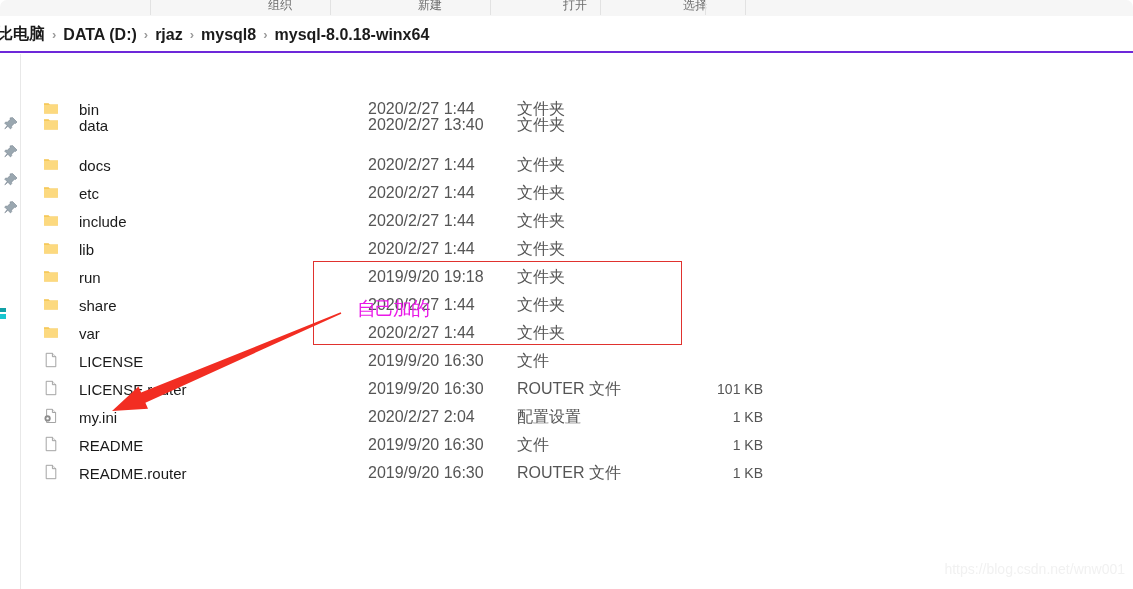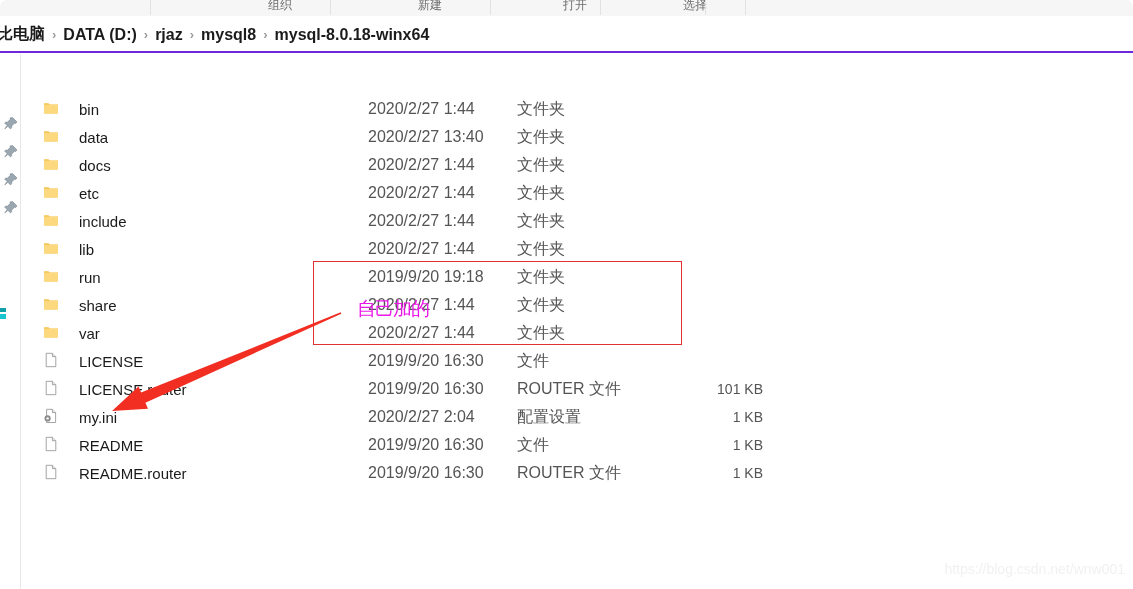--- a/index.html
+++ b/index.html
@@ -283,21 +283,21 @@
           <span><svg class="ficon" viewBox="0 0 16 16" width="16" height="16">
               <path d="M1 3.2h4.6l1.2 1.3H15v8.4a.6.6 0 0 1-.6.6H1.6a.6.6 0 0 1-.6-.6z" fill="#f5c44e"></path>
               <path d="M1 4.8h13.4a.6.6 0 0 1 .6.6v7.5a.6.6 0 0 1-.6.6H1.6a.6.6 0 0 1-.6-.6z" fill="#fcd97f"></path>
             </svg></span>
           <span class="label">bin</span>
         </div>
         <div class="cell-date">2020/2/27 1:44</div>
         <div class="cell-type">文件夹</div>
         <div class="cell-size"></div>
       </div>
-      <div class="row" style="top: 28px;">
+      <div class="row" style="top: 16px;">
         <div class="cell-name">
           <span><svg class="ficon" viewBox="0 0 16 16" width="16" height="16">
               <path d="M1 3.2h4.6l1.2 1.3H15v8.4a.6.6 0 0 1-.6.6H1.6a.6.6 0 0 1-.6-.6z" fill="#f5c44e"></path>
               <path d="M1 4.8h13.4a.6.6 0 0 1 .6.6v7.5a.6.6 0 0 1-.6.6H1.6a.6.6 0 0 1-.6-.6z" fill="#fcd97f"></path>
             </svg></span>
           <span class="label">data</span>
         </div>
         <div class="cell-date">2020/2/27 13:40</div>
         <div class="cell-type">文件夹</div>
         <div class="cell-size"></div>

